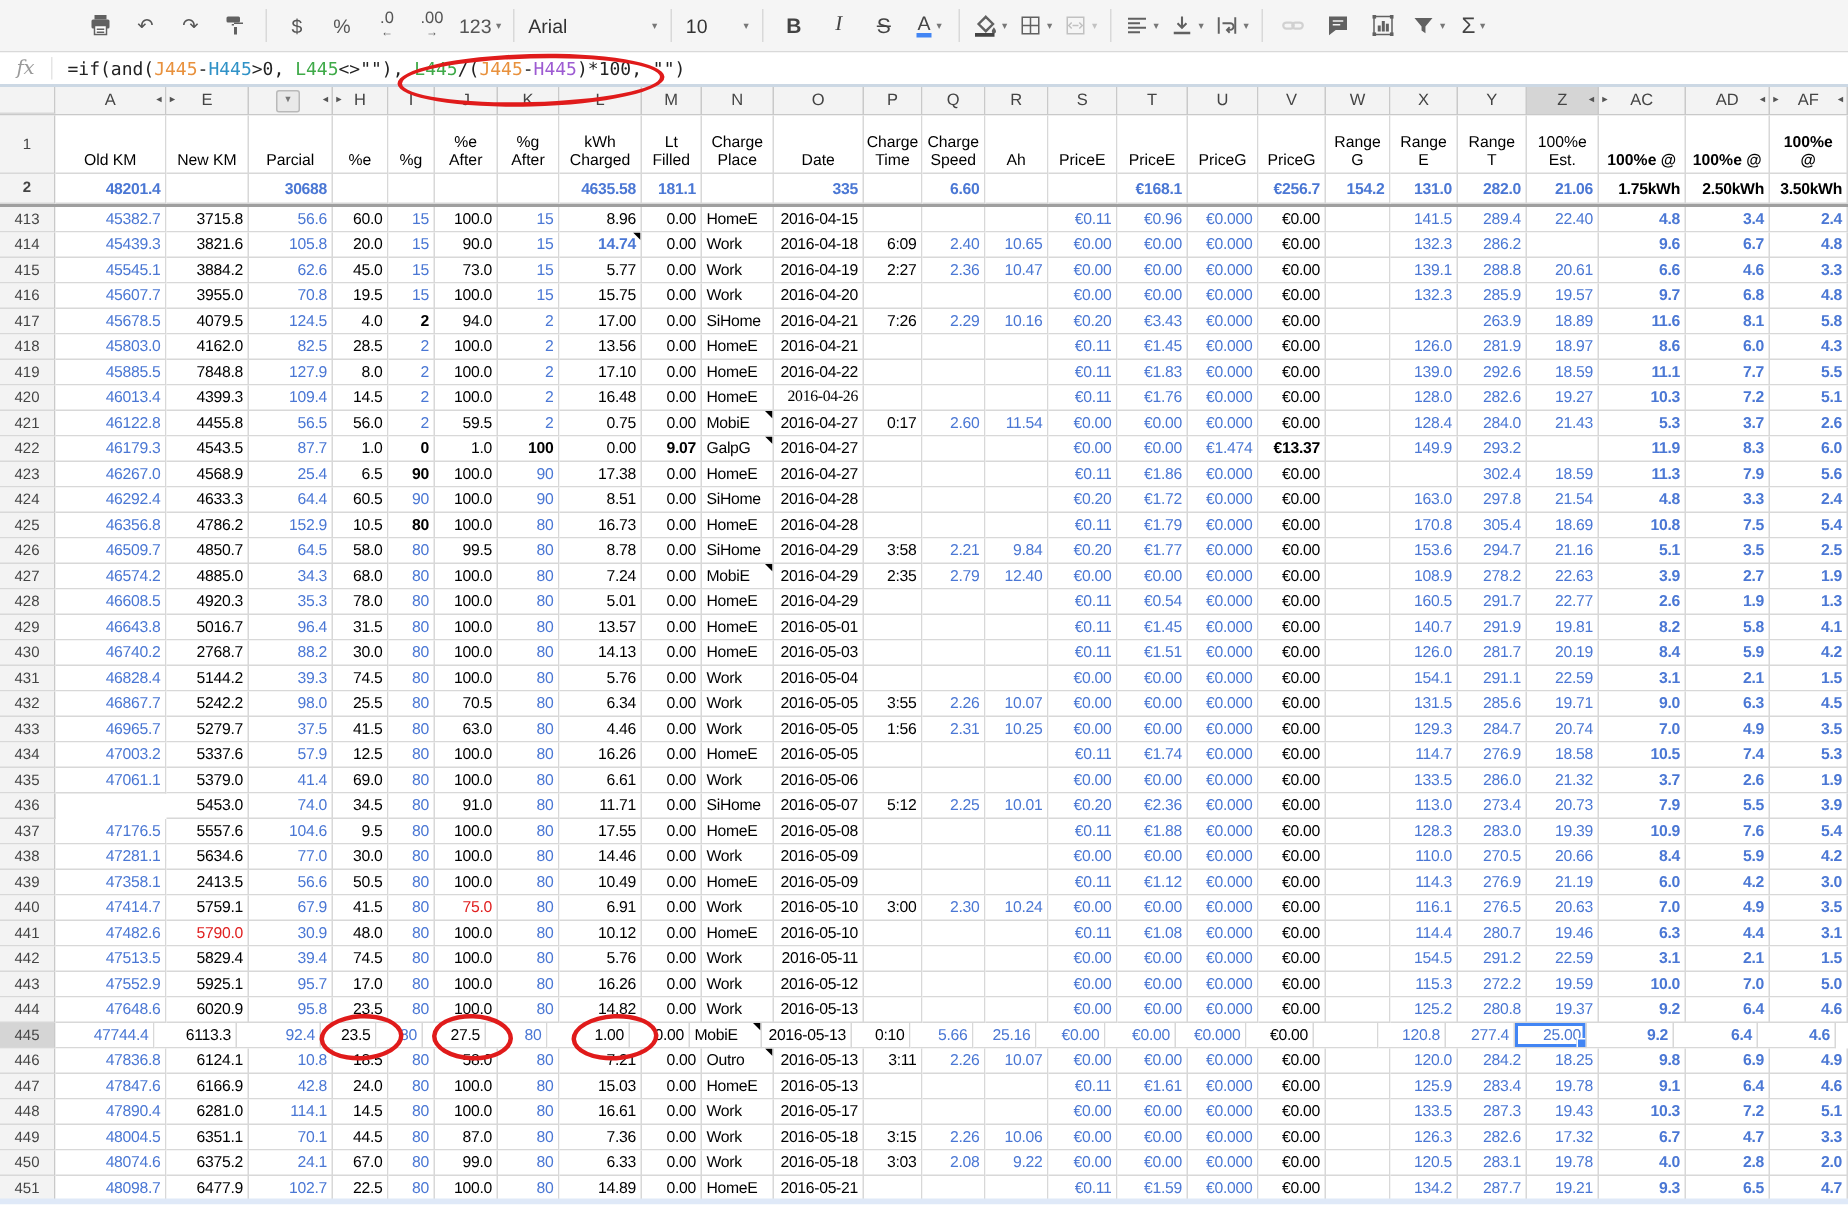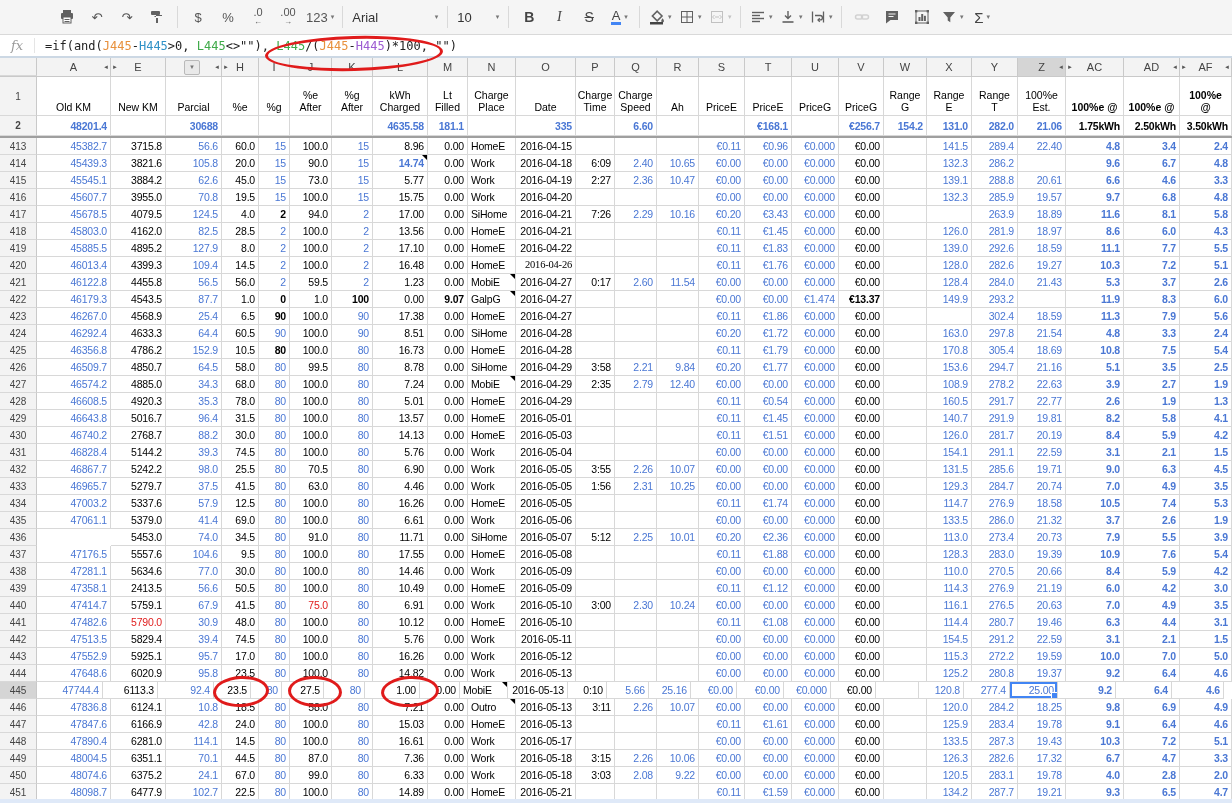--- a/index.html
+++ b/index.html
@@ -574,21 +574,21 @@
       <div class="cell c-blue" style="width: 45px;">126.0</div>
       <div class="cell c-blue" style="width: 46px;">281.9</div>
       <div class="cell c-blue" style="width: 48px;">18.97</div>
       <div class="cell c-nb" style="width: 58px;">8.6</div>
       <div class="cell c-nb" style="width: 56px;">6.0</div>
       <div class="cell c-nb" style="width: 52px;">4.3</div>
     </div>
     <div class="row">
       <div class="gut">419</div>
       <div class="cell c-blue" style="width: 74px;">45885.5</div>
-      <div class="cell" style="width: 55px;">4895.2</div>
+      <div class="cell" style="width: 55px;">7848.8</div>
       <div class="cell c-blue" style="width: 56px;">127.9</div>
       <div class="cell" style="width: 37px;">8.0</div>
       <div class="cell c-blue" style="width: 31px;">2</div>
       <div class="cell" style="width: 42px;">100.0</div>
       <div class="cell c-blue" style="width: 41px;">2</div>
       <div class="cell" style="width: 55px;">17.10</div>
       <div class="cell" style="width: 40px;">0.00</div>
       <div class="cell c-left" style="width: 48px;">HomeE</div>
       <div class="cell" style="width: 60px;">2016-04-22</div>
       <div class="cell" style="width: 39px;"></div>
@@ -636,21 +636,21 @@
     </div>
     <div class="row">
       <div class="gut">421</div>
       <div class="cell c-blue" style="width: 74px;">46122.8</div>
       <div class="cell" style="width: 55px;">4455.8</div>
       <div class="cell c-blue" style="width: 56px;">56.5</div>
       <div class="cell" style="width: 37px;">56.0</div>
       <div class="cell c-blue" style="width: 31px;">2</div>
       <div class="cell" style="width: 42px;">59.5</div>
       <div class="cell c-blue" style="width: 41px;">2</div>
-      <div class="cell" style="width: 55px;">1.23</div>
+      <div class="cell" style="width: 55px;">0.75</div>
       <div class="cell" style="width: 40px;">0.00</div>
       <div class="cell c-left note" style="width: 48px;">MobiE</div>
       <div class="cell" style="width: 60px;">2016-04-27</div>
       <div class="cell" style="width: 39px;">0:17</div>
       <div class="cell c-blue" style="width: 42px;">2.60</div>
       <div class="cell c-blue" style="width: 42px;">11.54</div>
       <div class="cell c-blue" style="width: 46px;">€0.00</div>
       <div class="cell c-blue" style="width: 47px;">€0.00</div>
       <div class="cell c-blue" style="width: 47px;">€0.000</div>
       <div class="cell" style="width: 45px;">€0.00</div>
@@ -944,21 +944,21 @@
     </div>
     <div class="row">
       <div class="gut">432</div>
       <div class="cell c-blue" style="width: 74px;">46867.7</div>
       <div class="cell" style="width: 55px;">5242.2</div>
       <div class="cell c-blue" style="width: 56px;">98.0</div>
       <div class="cell" style="width: 37px;">25.5</div>
       <div class="cell c-blue" style="width: 31px;">80</div>
       <div class="cell" style="width: 42px;">70.5</div>
       <div class="cell c-blue" style="width: 41px;">80</div>
-      <div class="cell" style="width: 55px;">6.90</div>
+      <div class="cell" style="width: 55px;">6.34</div>
       <div class="cell" style="width: 40px;">0.00</div>
       <div class="cell c-left" style="width: 48px;">Work</div>
       <div class="cell" style="width: 60px;">2016-05-05</div>
       <div class="cell" style="width: 39px;">3:55</div>
       <div class="cell c-blue" style="width: 42px;">2.26</div>
       <div class="cell c-blue" style="width: 42px;">10.07</div>
       <div class="cell c-blue" style="width: 46px;">€0.00</div>
       <div class="cell c-blue" style="width: 47px;">€0.00</div>
       <div class="cell c-blue" style="width: 47px;">€0.000</div>
       <div class="cell" style="width: 45px;">€0.00</div>

